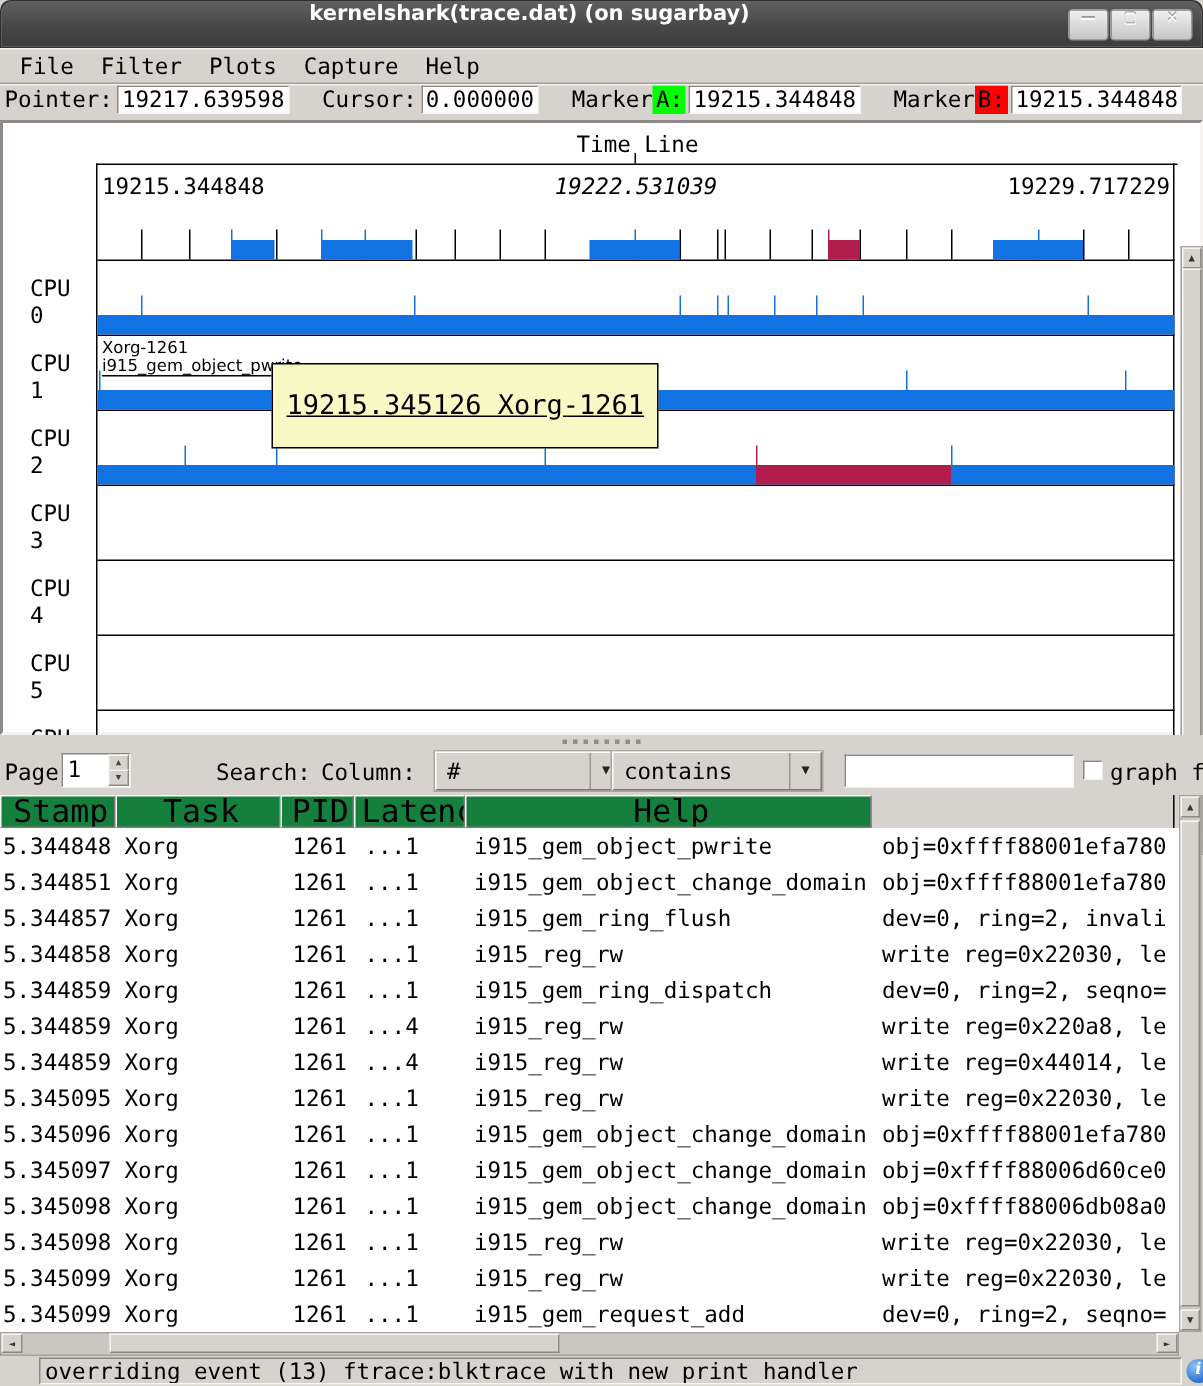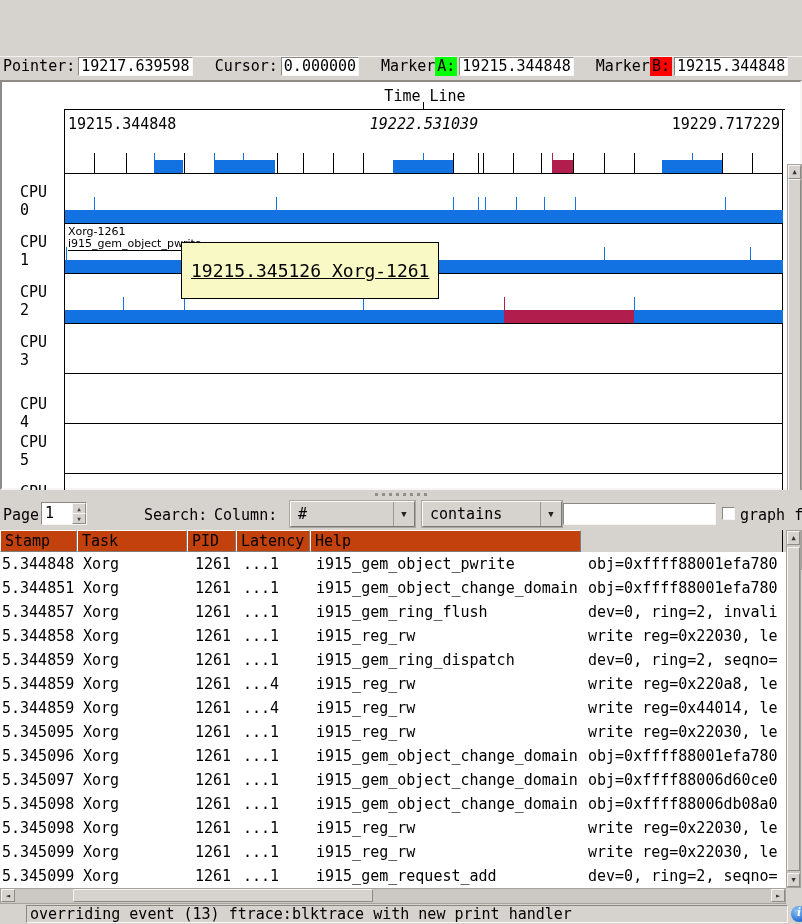--- a/index.html
+++ b/index.html
@@ -85,22 +85,22 @@
     text-align:center;line-height:24px;font-size:9px;color:#222;}
   #entry{position:absolute;left:563px;top:5px;width:153px;height:22px;background:#fff;
     border:1px solid;border-color:#8b8884 #f7f6f5 #f7f6f5 #8b8884;font-size:15px;
     font-family:"DejaVu Sans Mono",monospace;padding:0 2px;outline:none;}
   #gfcheck{position:absolute;left:722px;top:9px;width:13px;height:13px;background:#fff;
     border:1px solid;border-color:#8b8884 #f7f6f5 #f7f6f5 #8b8884;}
   #gflabel{position:absolute;left:740px;top:8px;white-space:pre;}
 
   
   #thead{position:absolute;top:530px;left:0;width:786px;height:22px;display:flex;}
-  .th{height:22px;background:#c2410c;border:1px solid;border-color:#fdfcfb #807d79 #807d79 #fdfcfb;
-    font-size:15px;line-height:20px;padding-left:4px;overflow:hidden;white-space:pre;}
+  .th{height:22px;background:#15803d;border:1px solid;border-color:#fdfcfb #807d79 #807d79 #fdfcfb;
+    font-size:21px;line-height:20px;padding-left:4px;overflow:hidden;white-space:pre;text-align:center;}
   #tbody{position:absolute;top:552px;left:0;width:786px;height:336px;background:#fff;overflow:hidden;}
   .tr{display:flex;height:24px;line-height:24px;font-size:15px;white-space:pre;}
   .td{overflow:hidden;}
   #tvscroll{top:530px;left:786px;height:358px;}
   #thscroll{position:absolute;top:888px;left:0;width:786px;height:16px;background:#cbc7c2;
     border:1px solid #a5a29d;}
   .hsb-btn{position:absolute;top:0;width:14px;height:13px;background:#d6d2ce;
     border:1px solid;border-color:#f6f5f4 #8e8b87 #8e8b87 #f6f5f4;font-size:7px;line-height:12px;
     text-align:center;color:#333;}
   #hthumb{position:absolute;left:72px;top:0;width:300px;height:13px;background:#d6d2ce;
@@ -116,21 +116,36 @@
     background:radial-gradient(circle at 35% 30%,#8cc4f5,#2a6fd4 70%);color:#fff;text-align:center;
     line-height:16px;font:italic bold 11px "DejaVu Serif",serif;}
   #grip{position:absolute;right:1px;top:4px;width:14px;height:14px;
     background:repeating-linear-gradient(135deg,transparent 0 3px,#989590 3px 4px,#fdfcfb 4px 5px);}
 </style>
 </head>
 <body>
 
 <div id="win">
 
-
+  <div id="titlebar">
+    <div id="title">kernelshark(trace.dat) (on sugarbay)</div>
+    <div id="winbtns">
+      <div class="winbtn"><span>—</span></div>
+      <div class="winbtn"><span>▢</span></div>
+      <div class="winbtn"><span>✕</span></div>
+    </div>
+  </div>
+
+  <div id="menubar">
+      <div class="menu-item">File</div>
+      <div class="menu-item">Filter</div>
+      <div class="menu-item">Plots</div>
+      <div class="menu-item">Capture</div>
+      <div class="menu-item">Help</div>
+    </div>
 
   <div id="infobar">
     <span class="ib-label">Pointer:</span>
     <span class="ib-field">19217.639598</span>
     <span class="ib-label">Cursor:</span>
     <span class="ib-field">0.000000</span>
     <span class="ib-label" style="margin-right:0">Marker</span>
     <span class="ib-chip" id="chip-a" style="background: rgb(0, 255, 0);">A:</span>
     <span class="ib-field">19215.344848</span>
     <span class="ib-label" style="margin-right:0">Marker</span>
@@ -209,21 +224,21 @@
         <div class="cpu-row" style="top: 211px; height: 31px;">
           <div class="baseline"></div>
           <div class="gbar" style="left: 0px; right: 0px; background: rgb(19, 114, 226);"></div>
           <div class="gbar" style="left: 61.1%; width: 18.1%; background: rgb(177, 30, 78);"></div>
           <div class="gtick" style="left: 8.1%; height: 26px; background: rgb(19, 114, 226);"></div>
           <div class="gtick" style="left: 16.6%; height: 26px; background: rgb(19, 114, 226);"></div>
           <div class="gtick" style="left: 41.5%; height: 26px; background: rgb(19, 114, 226);"></div>
           <div class="gtick" style="left: 79.2%; height: 26px; background: rgb(19, 114, 226);"></div>
           <div class="gtick" style="left: 61.1%; height: 26px; background: rgb(177, 30, 78);"></div>
         </div>
-        <div class="cpu-label" style="top: 285px;">CPU 4</div>
+        <div class="cpu-label" style="top: 273px;">CPU 4</div>
         <div class="cpu-row" style="top: 261px; height: 31px;">
           <div class="baseline"></div>
         </div>
         <div class="cpu-label" style="top: 323px;">CPU 5</div>
         <div class="cpu-row" style="top: 311px; height: 31px;">
           <div class="baseline"></div>
         </div>
         <div class="cpu-label" style="top: 373px;">CPU 6</div>
         <div class="cpu-row" style="top: 361px; height: 31px;">
           <div class="baseline"></div>
@@ -256,21 +271,21 @@
       <div class="val">1</div>
       <div class="spin-btn" style="top:0">▲</div>
       <div class="spin-btn" style="bottom:0">▼</div>
     </div>
     <span class="sb-label" style="left:144px">Search:</span>
     <span class="sb-label" style="left:214px">Column:</span>
     <div class="combo" style="left:290px;width:125px">
       <span class="combo-text">#</span>
       <span class="combo-arrow">▼</span>
     </div>
-    <div class="combo" style="left:422px;width:140px">
+    <div class="combo" style="left:408px;width:140px">
       <span class="combo-text">contains</span>
       <span class="combo-arrow">▼</span>
     </div>
     <input id="entry" value="" style="">
     <div id="gfcheck"></div>
     <span id="gflabel">graph follows</span>
   </div>
 
   <div id="thead">
       <div class="th" style="width: 77px;">Stamp</div>

